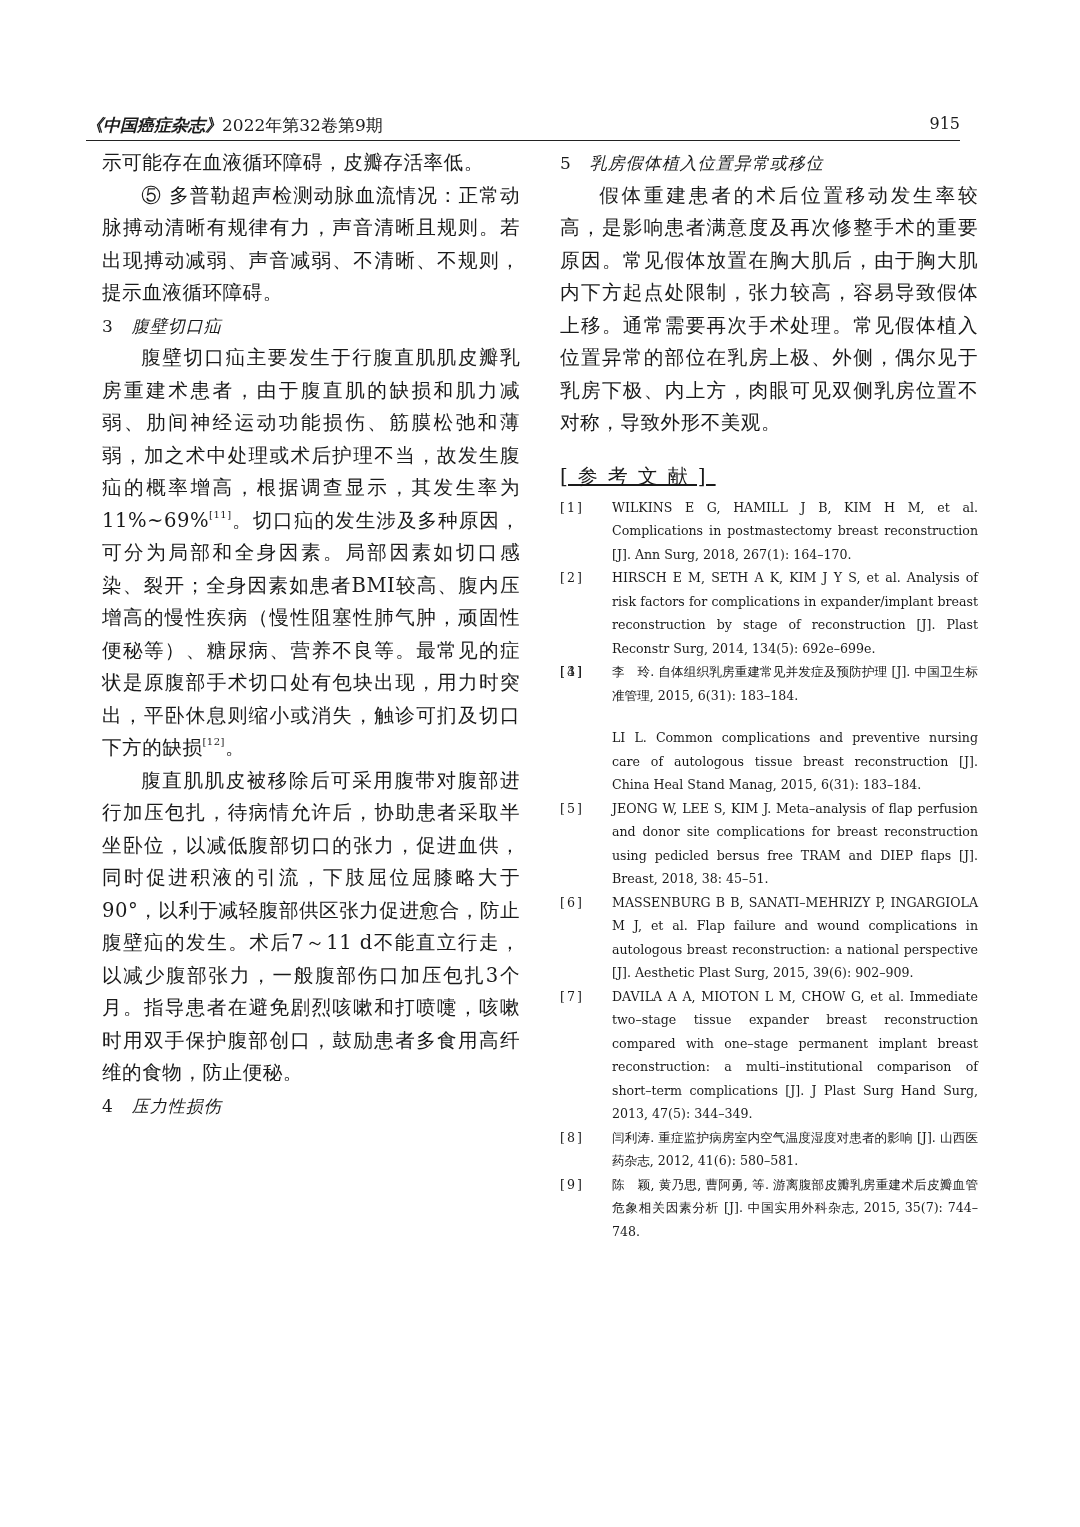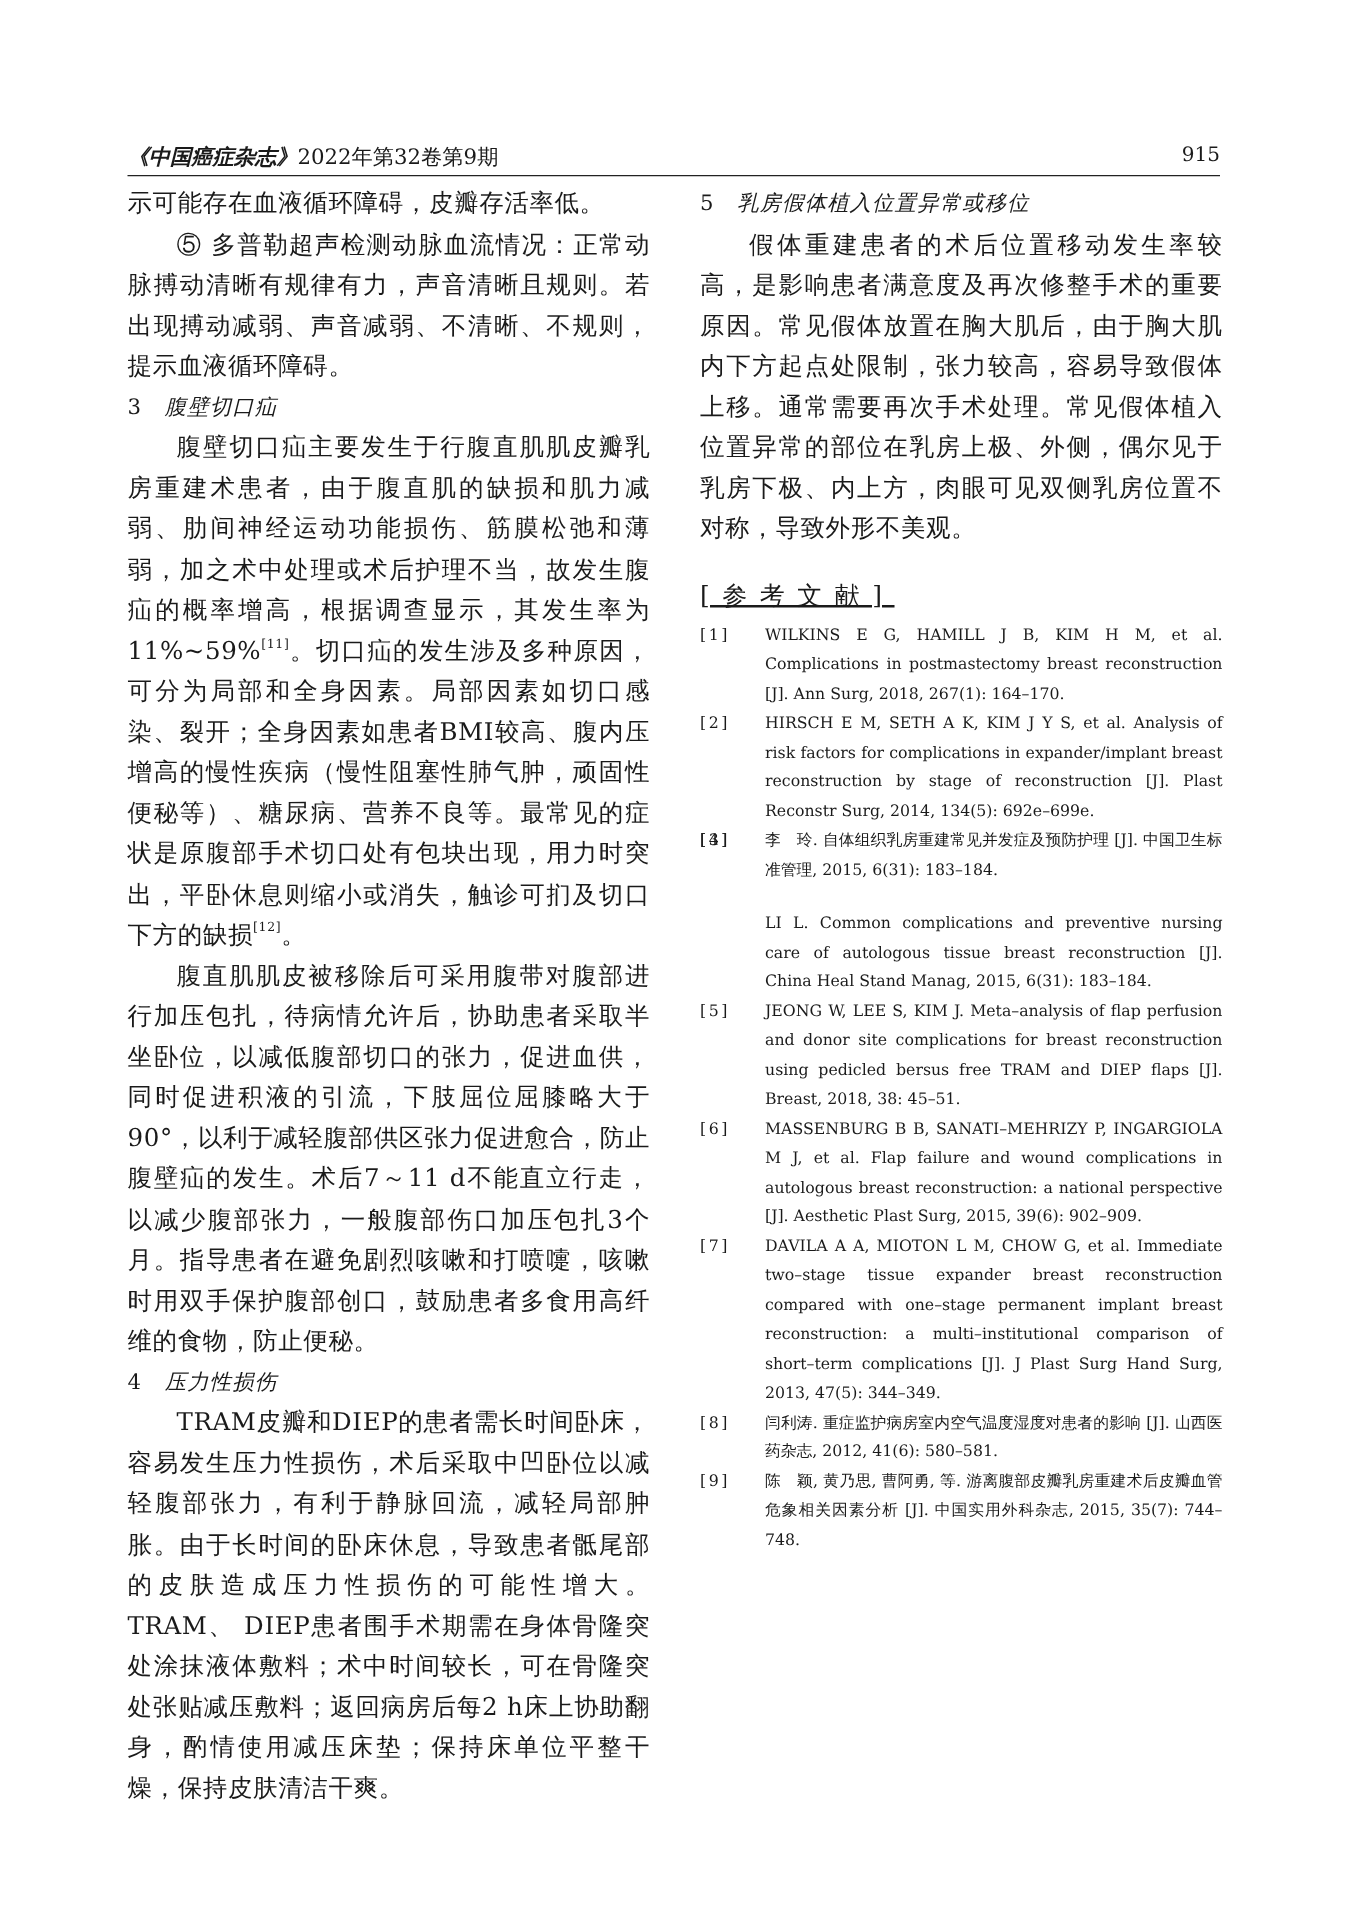--- a/index.html
+++ b/index.html
@@ -1,18 +1,18 @@
 <!DOCTYPE html>
 <html><head>
 <meta charset="utf-8">
 <style>
   html, body { margin: 0; padding: 0; background: #ffffff; }
   body { width: 1080px; height: 1527px; position: relative; overflow: hidden;
          font-family: "DejaVu Serif", "Liberation Serif", serif; color: #1a1a1a; }
-  .header { position: absolute; left: 102px; top: 112px; width: 874px; height: 28px;
+  .header { position: absolute; left: 86px; top: 112px; width: 874px; height: 28px;
             border-bottom: 1.5px solid #222; }
   .header .journal { position: absolute; left: 0; top: 2px; font-size: 17px; letter-spacing: 0px; }
   .header .journal .jname { font-weight: bold; font-style: italic; }
   .header .pageno { position: absolute; right: 0; top: 2px; font-size: 16px; }
   .col { position: absolute; top: 147px; }
   .col.left { left: 102px; width: 418px; }
   .col.right { left: 560px; width: 418px; }
   .p { font-size: 19.6px; line-height: 32.5px; text-align: justify; margin: 0; letter-spacing: 0.5px; }
   .p.indent { text-indent: 2em; }
   .sec { font-size: 17px; line-height: 32.5px; margin: 0; font-style: italic; letter-spacing: 1px; }
@@ -28,24 +28,23 @@
 
 <div class="header">
   <span class="journal"><span class="jname">《中国癌症杂志》</span><span>2022年第32卷第9期</span></span>
   <span class="pageno">915</span>
 </div>
 
 <div class="col left">
   <p class="p">示可能存在血液循环障碍，皮瓣存活率低。</p>
   <p class="p indent">⑤ 多普勒超声检测动脉血流情况：正常动脉搏动清晰有规律有力，声音清晰且规则。若出现搏动减弱、声音减弱、不清晰、不规则，提示血液循环障碍。</p>
   <p class="sec"><span class="num">3</span><span>腹壁切口疝</span></p>
-  <p class="p indent"><span>腹壁切口疝主要发生于行腹直肌肌皮瓣乳房重建术患者，由于腹直肌的缺损和肌力减弱、肋间神经运动功能损伤、筋膜松弛和薄弱，加之术中处理或术后护理不当，故发生腹疝的概率增高，根据调查显示，其发生率为11%~59%</span><sup>[11]</sup><span>。切口疝的发生涉及多种原因，可分为局部和全身因素。局部因素如切口感染、裂开；全身因素如患者BMI较高、腹内压增高的慢性疾病（慢性阻塞性肺气肿，顽固性便秘等）、糖尿病、营养不良等。最常见的症状是原腹部手术切口处有包块出现，用力时突出，平卧休息则缩小或消失，触诊可扪及切口下方的缺损</span><sup>[12]</sup><span>。</span></p>
+  <p class="p indent"><span>腹壁切口疝主要发生于行腹直肌肌皮瓣乳房重建术患者，由于腹直肌的缺损和肌力减弱、肋间神经运动功能损伤、筋膜松弛和薄弱，加之术中处理或术后护理不当，故发生腹疝的概率增高，根据调查显示，其发生率为11%~69%</span><sup>[11]</sup><span>。切口疝的发生涉及多种原因，可分为局部和全身因素。局部因素如切口感染、裂开；全身因素如患者BMI较高、腹内压增高的慢性疾病（慢性阻塞性肺气肿，顽固性便秘等）、糖尿病、营养不良等。最常见的症状是原腹部手术切口处有包块出现，用力时突出，平卧休息则缩小或消失，触诊可扪及切口下方的缺损</span><sup>[12]</sup><span>。</span></p>
   <p class="p indent">腹直肌肌皮被移除后可采用腹带对腹部进行加压包扎，待病情允许后，协助患者采取半坐卧位，以减低腹部切口的张力，促进血供，同时促进积液的引流，下肢屈位屈膝略大于90°，以利于减轻腹部供区张力促进愈合，防止腹壁疝的发生。术后7～11 d不能直立行走，以减少腹部张力，一般腹部伤口加压包扎3个月。指导患者在避免剧烈咳嗽和打喷嚏，咳嗽时用双手保护腹部创口，鼓励患者多食用高纤维的食物，防止便秘。</p>
   <p class="sec"><span class="num">4</span><span>压力性损伤</span></p>
-  <p class="p indent">TRAM皮瓣和DIEP的患者需长时间卧床，容易发生压力性损伤，术后采取中凹卧位以减轻腹部张力，有利于静脉回流，减轻局部肿胀。由于长时间的卧床休息，导致患者骶尾部的皮肤造成压力性损伤的可能性增大。TRAM、 DIEP患者围手术期需在身体骨隆突处涂抹液体敷料；术中时间较长，可在骨隆突处张贴减压敷料；返回病房后每2 h床上协助翻身，酌情使用减压床垫；保持床单位平整干燥，保持皮肤清洁干爽。</p>
 </div>
 
 <div class="col right">
   <p class="sec"><span class="num">5</span><span>乳房假体植入位置异常或移位</span></p>
   <p class="p indent">假体重建患者的术后位置移动发生率较高，是影响患者满意度及再次修整手术的重要原因。常见假体放置在胸大肌后，由于胸大肌内下方起点处限制，张力较高，容易导致假体上移。通常需要再次手术处理。常见假体植入位置异常的部位在乳房上极、外侧，偶尔见于乳房下极、内上方，肉眼可见双侧乳房位置不对称，导致外形不美观。</p>
   <div class="refhead">[参考文献]</div>
   <div>
     <p class="ref"><span class="rnum">[1]</span><span>WILKINS E G, HAMILL J B, KIM H M, et al. Complications in postmastectomy breast reconstruction [J]. Ann Surg, 2018, 267(1): 164–170.</span></p>
     <p class="ref"><span class="rnum">[2]</span><span>HIRSCH E M, SETH A K, KIM J Y S, et al. Analysis of risk factors for complications in expander/implant breast reconstruction by stage of reconstruction [J]. Plast Reconstr Surg, 2014, 134(5): 692e–699e.</span></p>
     <p class="ref"><span class="rnum">[3]</span></p>

